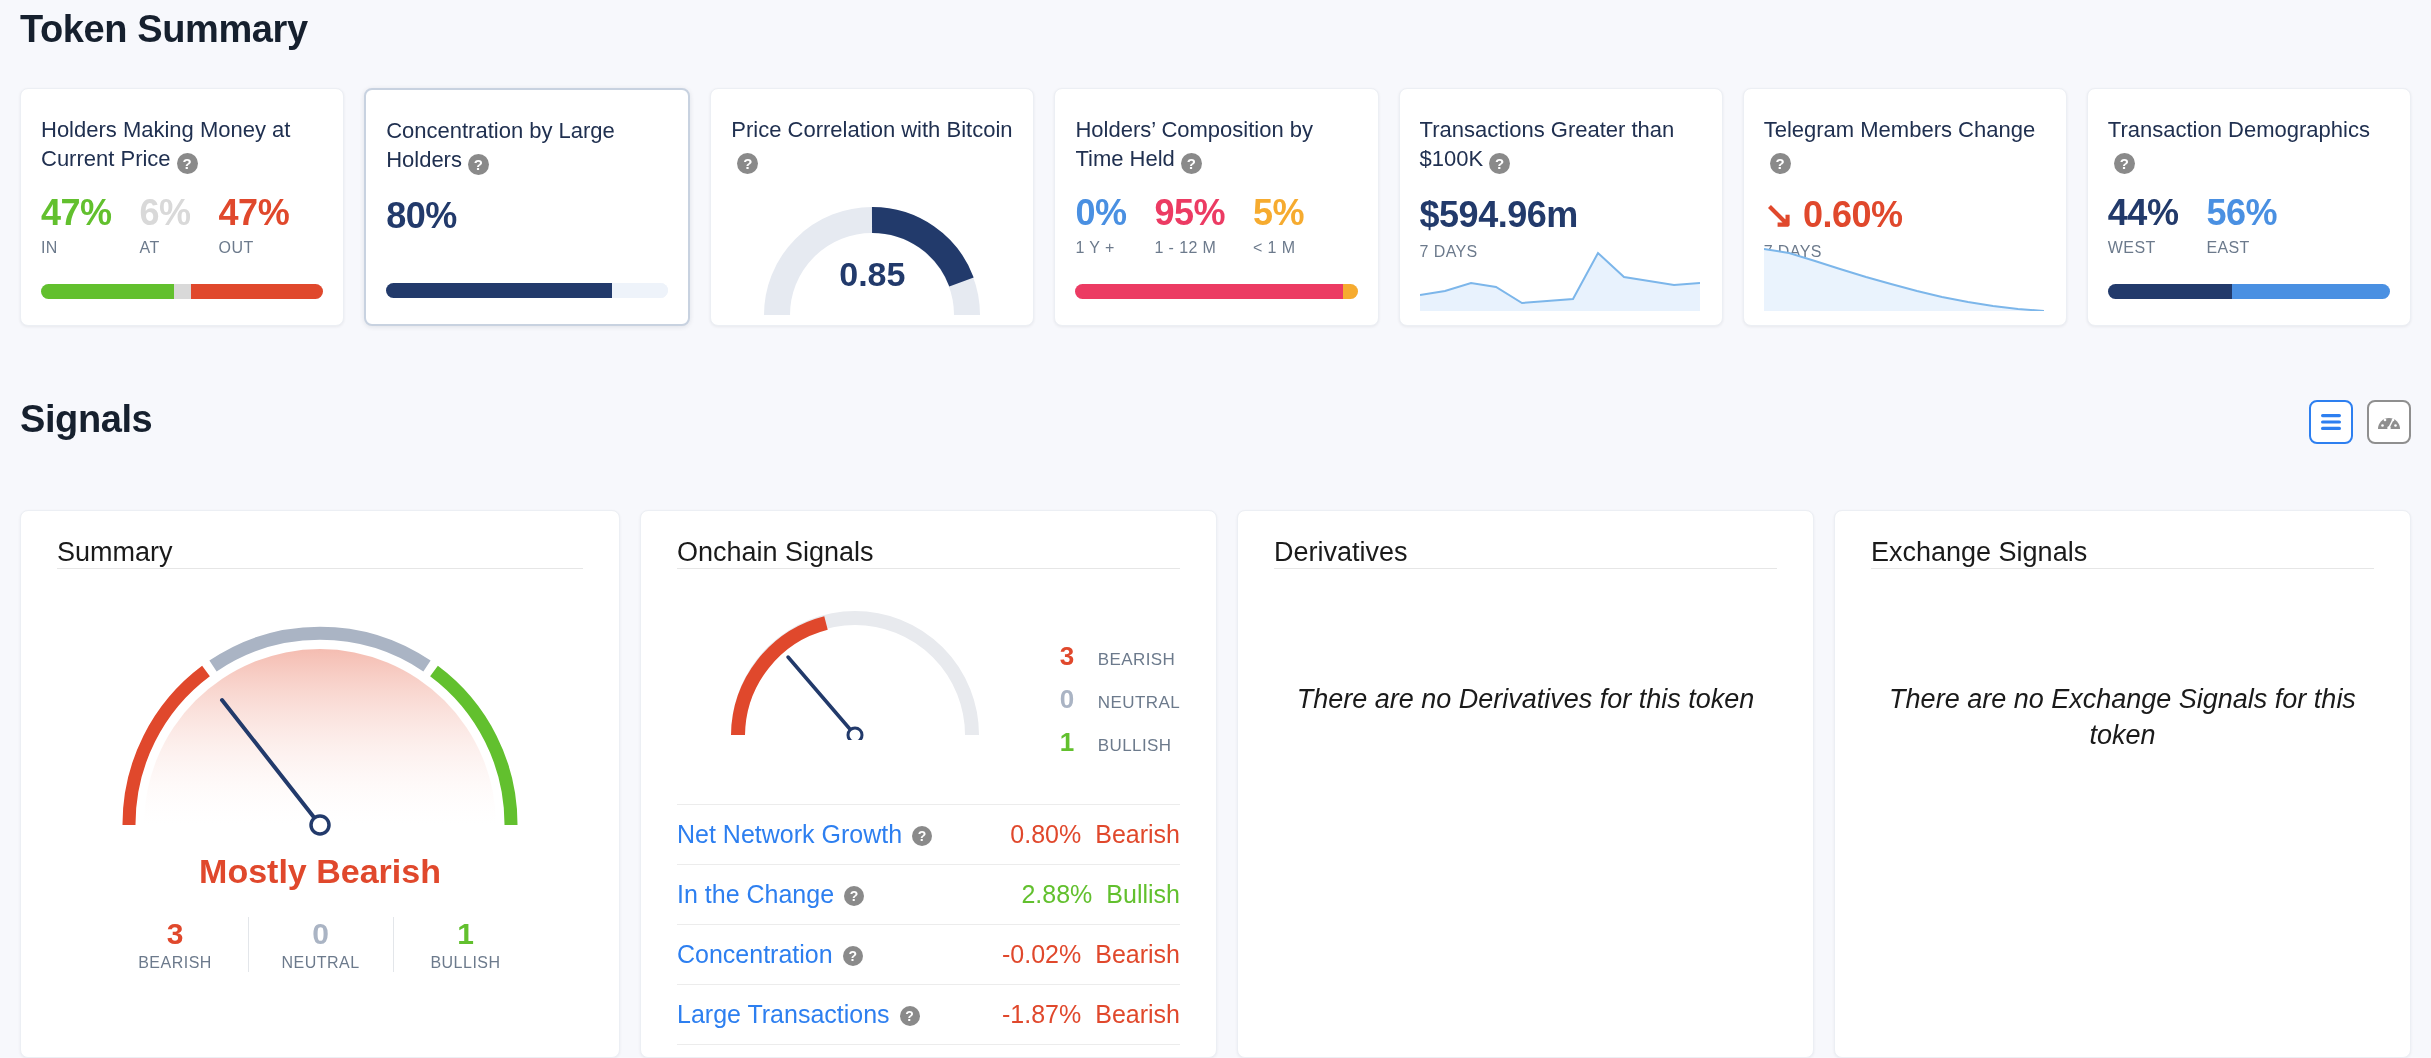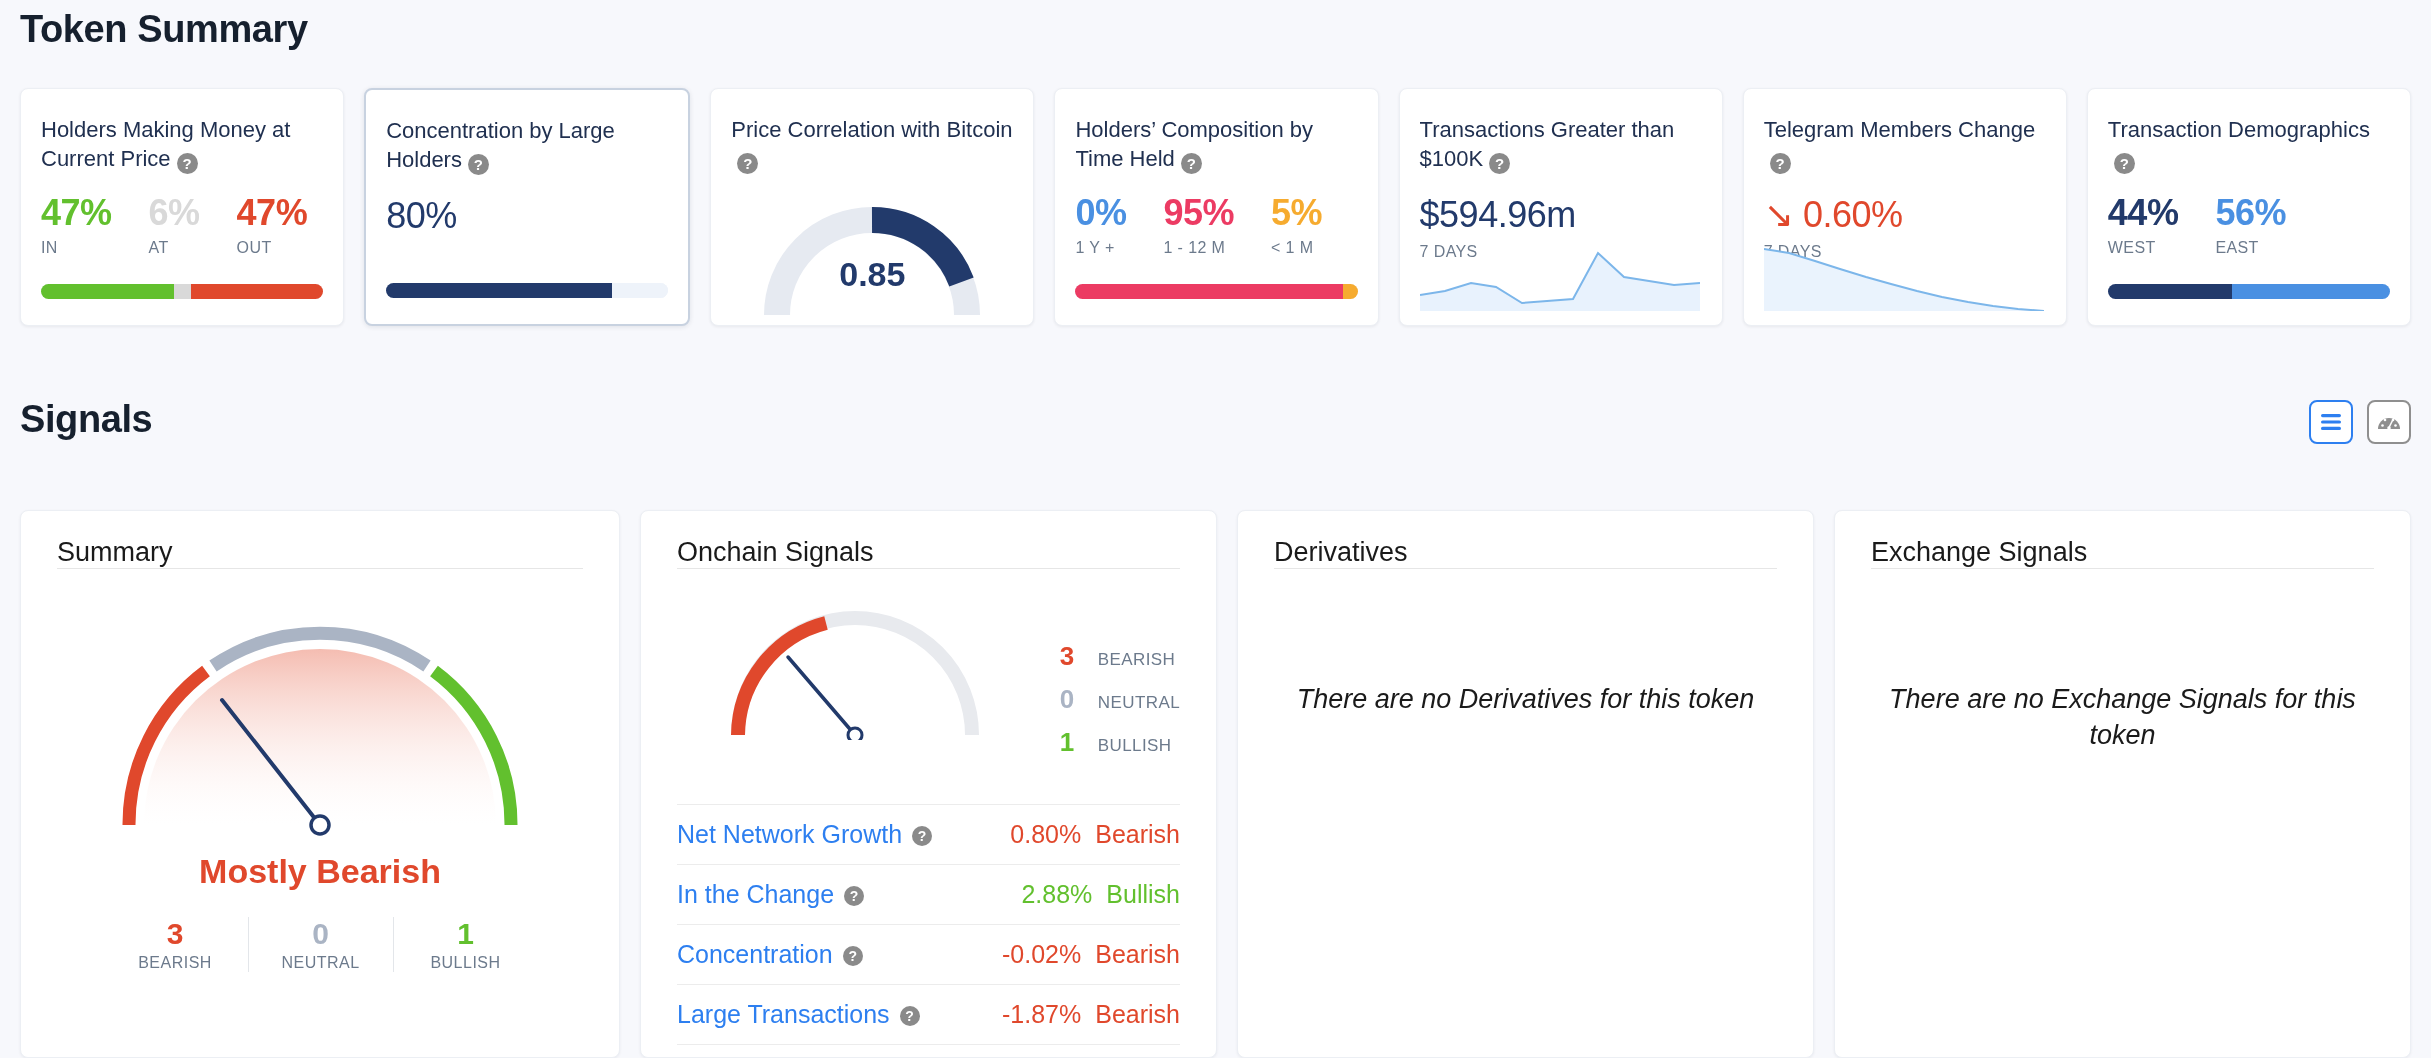--- a/index.html
+++ b/index.html
@@ -61,26 +61,26 @@
     font-weight: bold;
     line-height: 21px;
     text-align: center;
     vertical-align: -3px;
     margin-left: 6px;
     cursor: pointer;
     font-family: "Liberation Sans", sans-serif;
   }
   .kpi-body { margin-top: 20px; flex: 1; }
 
-  .stat-group { display: flex; align-items: center; gap: 37px; }
+  .stat-group { display: flex; align-items: center; gap: 28px; }
   .stat { display: flex; flex-direction: column; }
   .stat-val { font-size: 36px; font-weight: bold; line-height: 1.05; letter-spacing: -0.5px; }
   .stat-lbl { font-size: 16px; color: #6c7a8c; margin-top: 7px; letter-spacing: 0.4px; }
 
-  .big-val { font-size: 36px; font-weight: normal; color: #223a6b; letter-spacing: -0.5px; }
+  .big-val { font-size: 36px; font-weight: bold; color: #223a6b; letter-spacing: -0.5px; }
   .sub-lbl { font-size: 16px; color: #6c7a8c; margin-top: 7px; letter-spacing: 0.4px; }
 
   .bar {
     position: absolute;
     left: 20px; right: 20px; bottom: 26px;
     height: 15px;
     border-radius: 8px;
     overflow: hidden;
     display: flex;
     background: #eef3fa;

